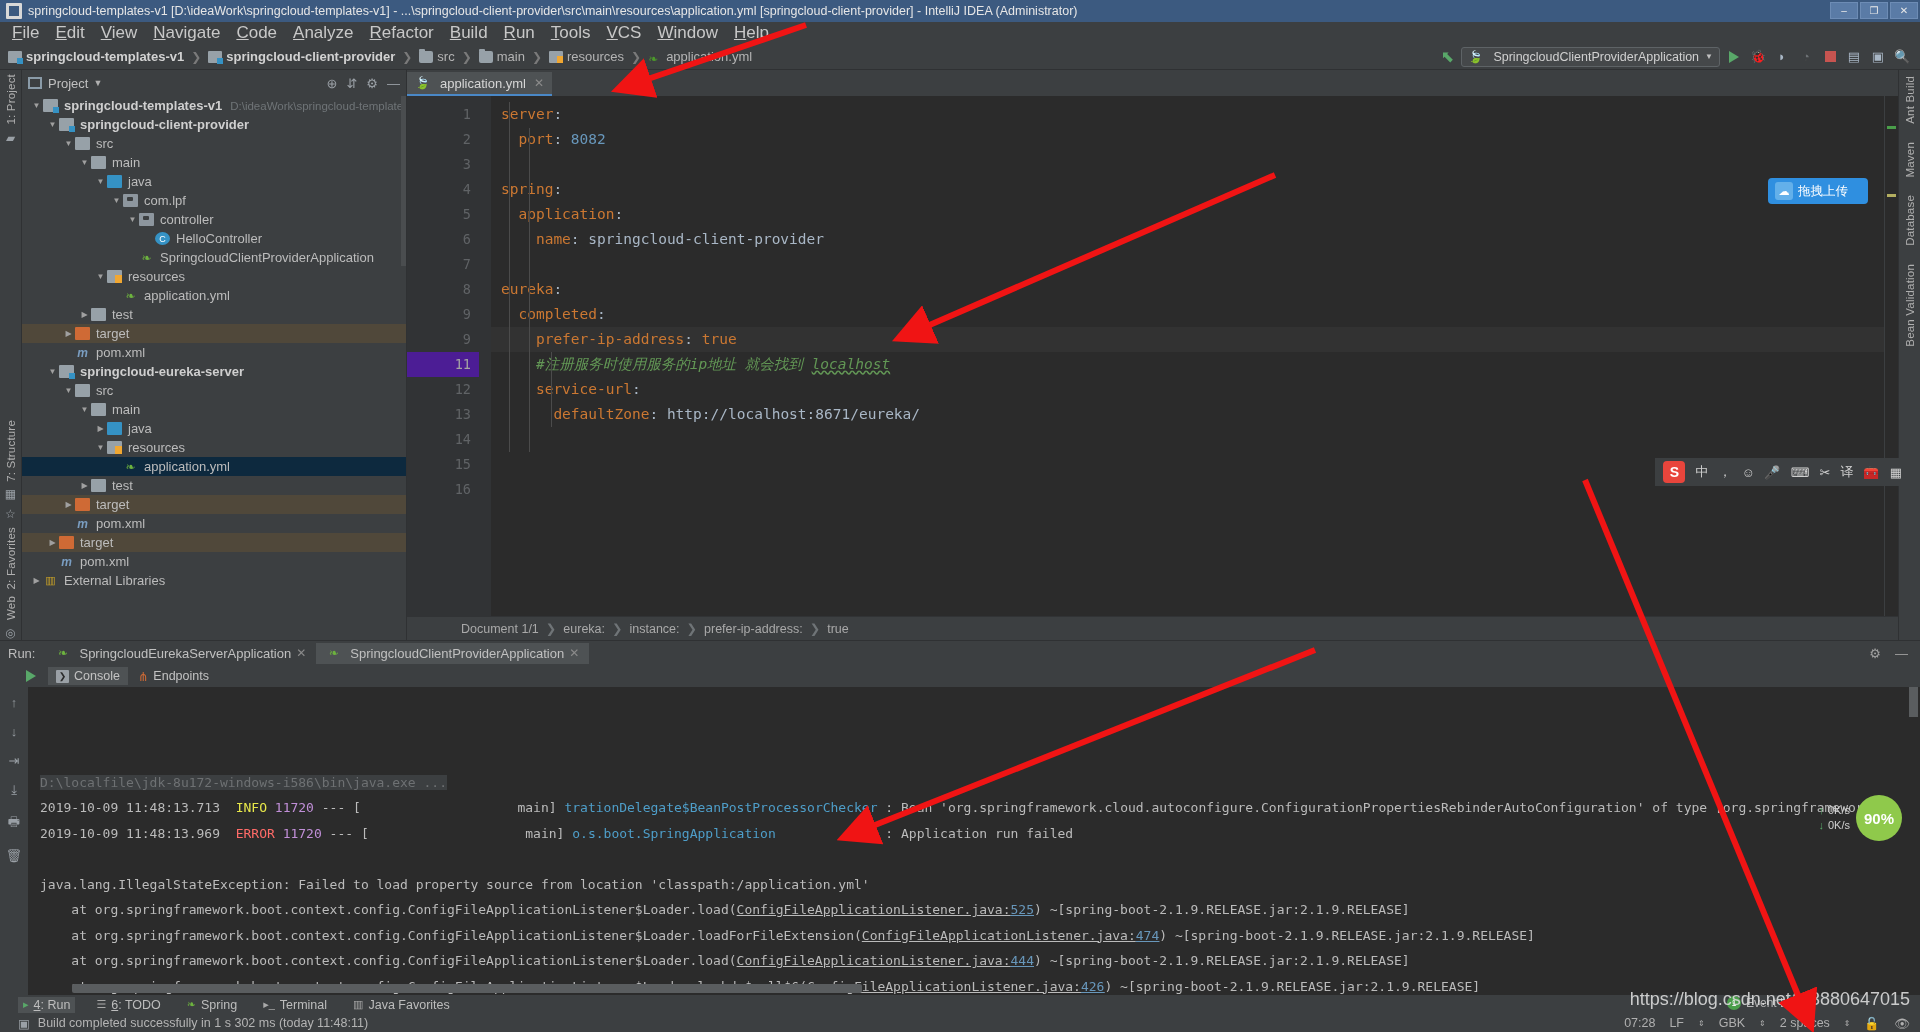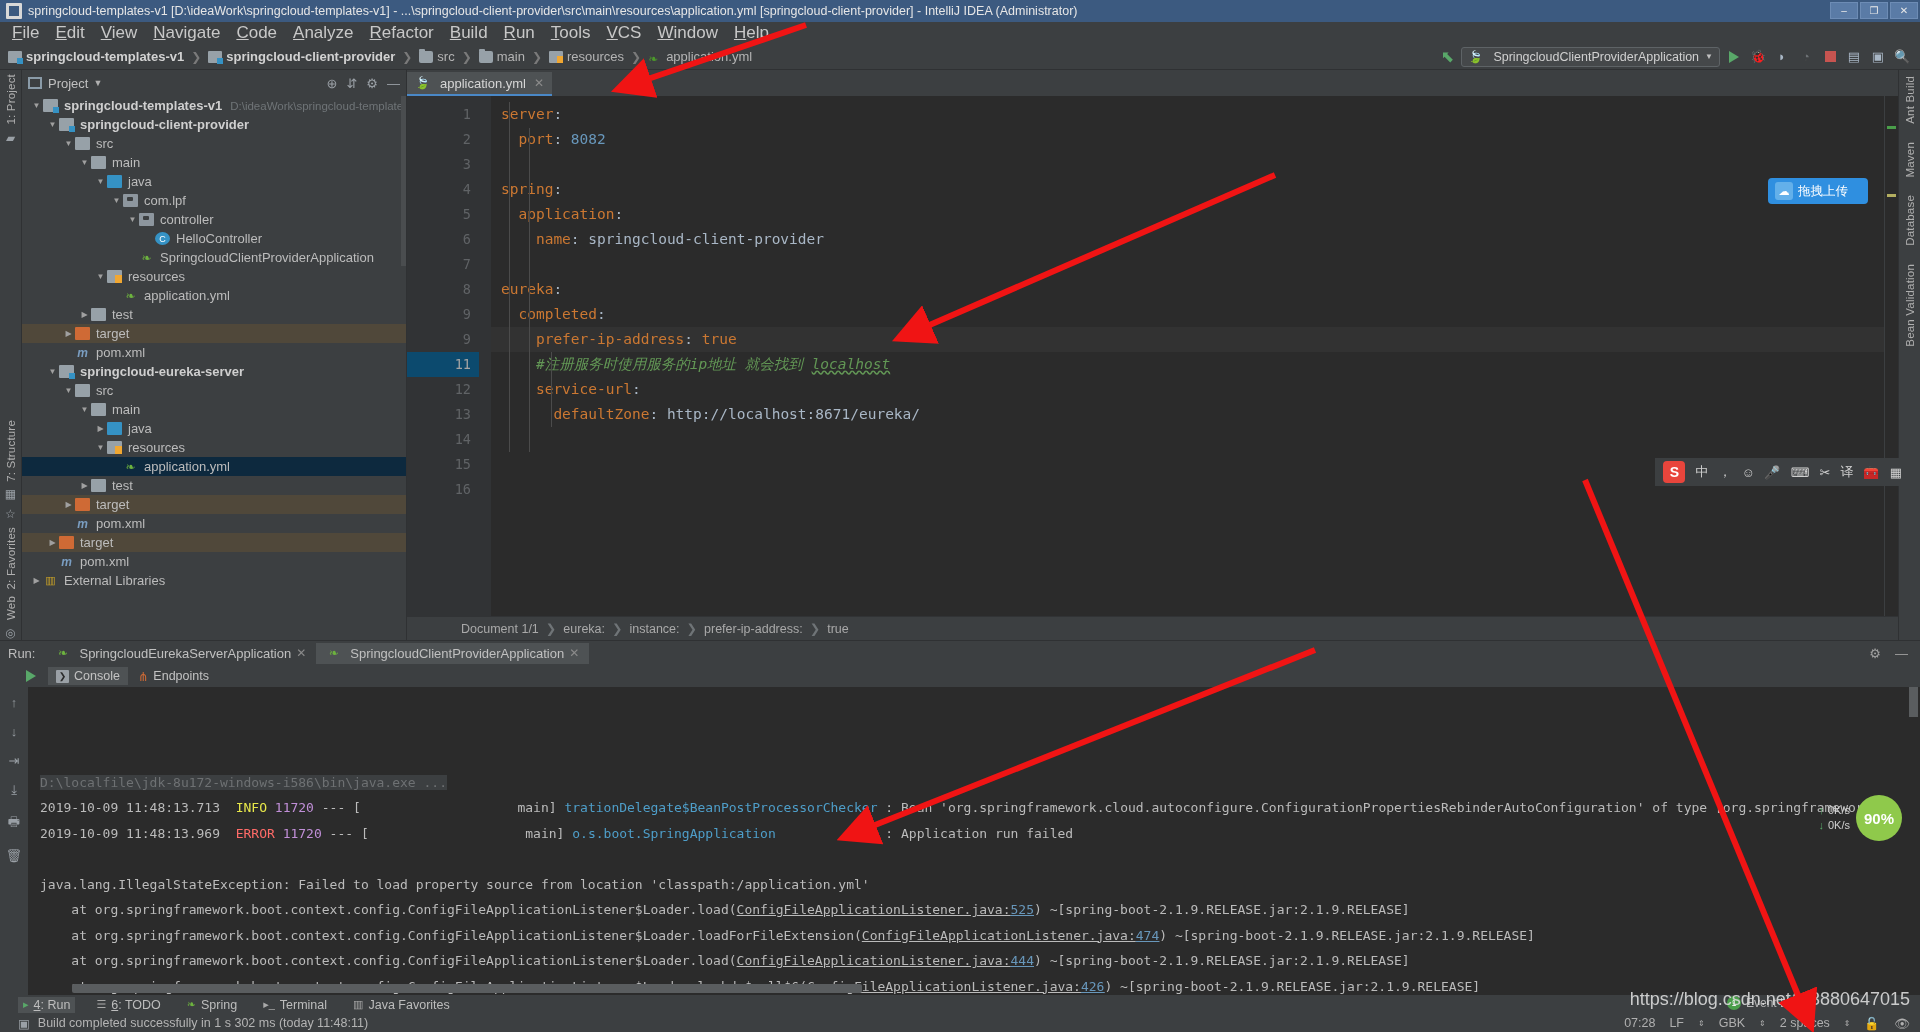--- a/index.html
+++ b/index.html
@@ -126,21 +126,21 @@
     background: #4e5254; border-bottom: 2px solid #4a88c7; font-size: 13px; color: #d6d6d6;
   }
   .etab .x { color: #8b8b8b; font-size: 12px; margin-left: 2px; }
 
   .editorwrap { flex: 1 1 auto; display: flex; min-height: 0; position: relative; }
   .gutter {
     width: 72px; background: #313335; color: #606366; font-family: "DejaVu Sans Mono", monospace;
     font-size: 13.5px; text-align: right; padding-top: 6px; flex: 0 0 72px; user-select: none;
   }
   .gutter .gl { height: 25px; line-height: 25px; padding-right: 8px; position: relative; }
-  .gutter .gl.cur { color: #a4a3a3; background: #0c4a6e; }
+  .gutter .gl.cur { color: #a4a3a3; background: #4c1d95; }
   .fold {
     position: absolute; right: -14px; top: 6px; width: 11px; height: 12px;
     border: 1px solid #6b6f71; color: #8a8e90; font-size: 9px; line-height: 10px; text-align: center; background: #2b2b2b;
   }
   .code {
     flex: 1 1 auto; position: relative; background: #2b2b2b; padding-top: 6px;
     font-family: "DejaVu Sans Mono", monospace; font-size: 14.5px; overflow: hidden;
   }
   .code .ln { height: 25px; line-height: 25px; white-space: pre; padding-left: 22px; }
   .code .ln.cur { background: #323232; }

